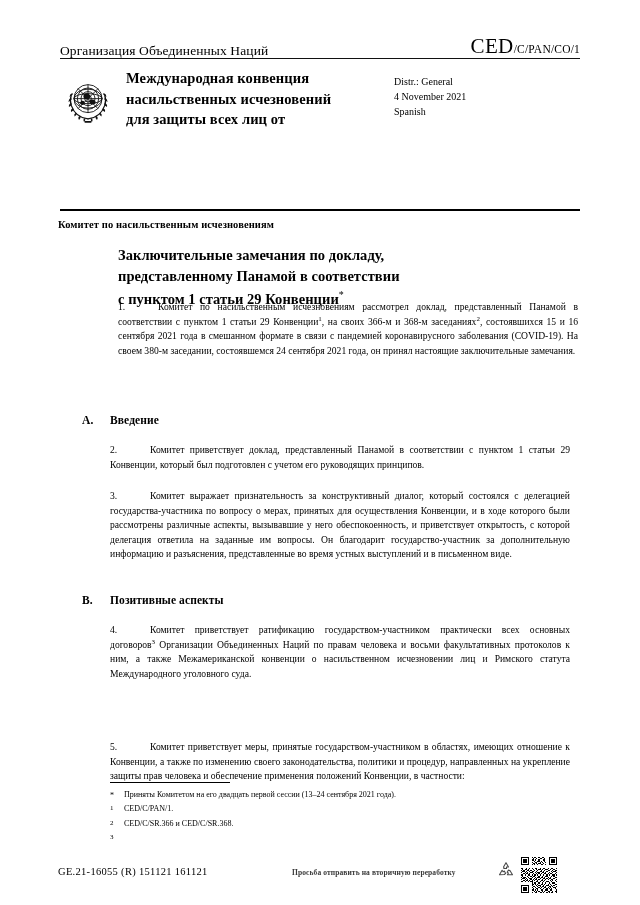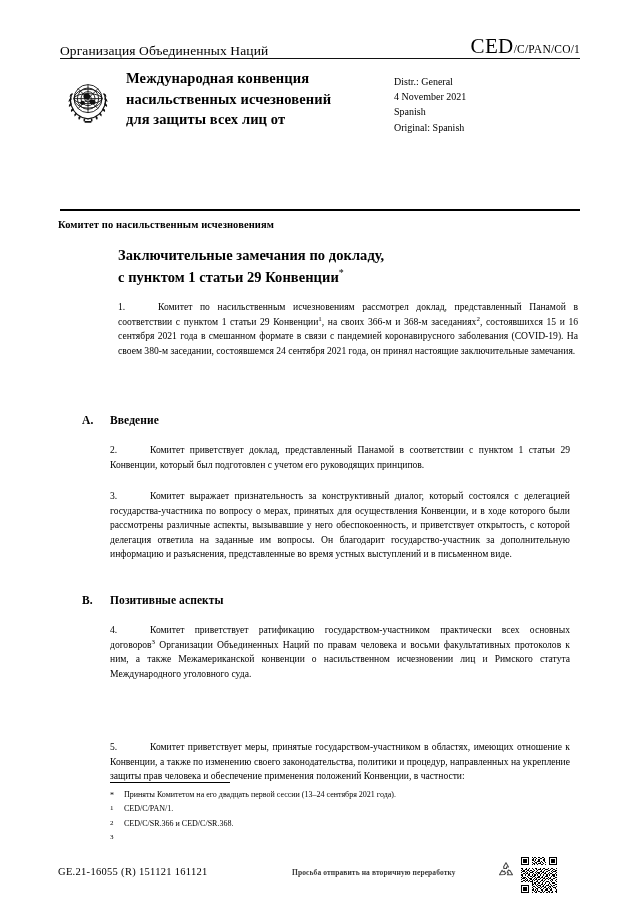--- a/index.html
+++ b/index.html
@@ -258,30 +258,30 @@
     <div class="conv-title">
       <div>Международная конвенция</div>
       <div>насильственных исчезновений</div>
       <div>для защиты всех лиц от</div>
     </div>
 
     <div class="distr">
       <div>Distr.: General</div>
       <div>4 November 2021</div>
       <div>Spanish</div>
-      <div>Original: Spanish</div>
     </div>
   </div>
 
   <div class="rule-mid"></div>
 
   <div class="committee">Комитет по насильственным исчезновениям</div>
 
   <div class="doc-title">
     <div>Заключительные замечания по докладу,</div>
+    <div>представленному Панамой в соответствии</div>
     <div><span>с пунктом 1 статьи 29 Конвенции</span><span class="star">*</span></div>
   </div>
 
   <div class="para" style="top:300px;margin-left:8px;">
     <span class="pnum">1.</span><span>Комитет по насильственным исчезновениям рассмотрел доклад, представленный Панамой в соответствии с пунктом 1 статьи 29 Конвенции</span><sup>1</sup><span>, на своих 366-м и 368-м заседаниях</span><sup>2</sup><span>, состоявшихся 15 и 16 сентября 2021 года в смешанном формате в связи с пандемией коронавирусного заболевания (COVID-19). На своем 380-м заседании, состоявшемся 24 сентября 2021 года, он принял настоящие заключительные замечания.</span>
   </div>
 
   <div class="section-head" style="left:82px; top:414px;">
     <span class="letter">A.</span><span>Введение</span>
   </div>

